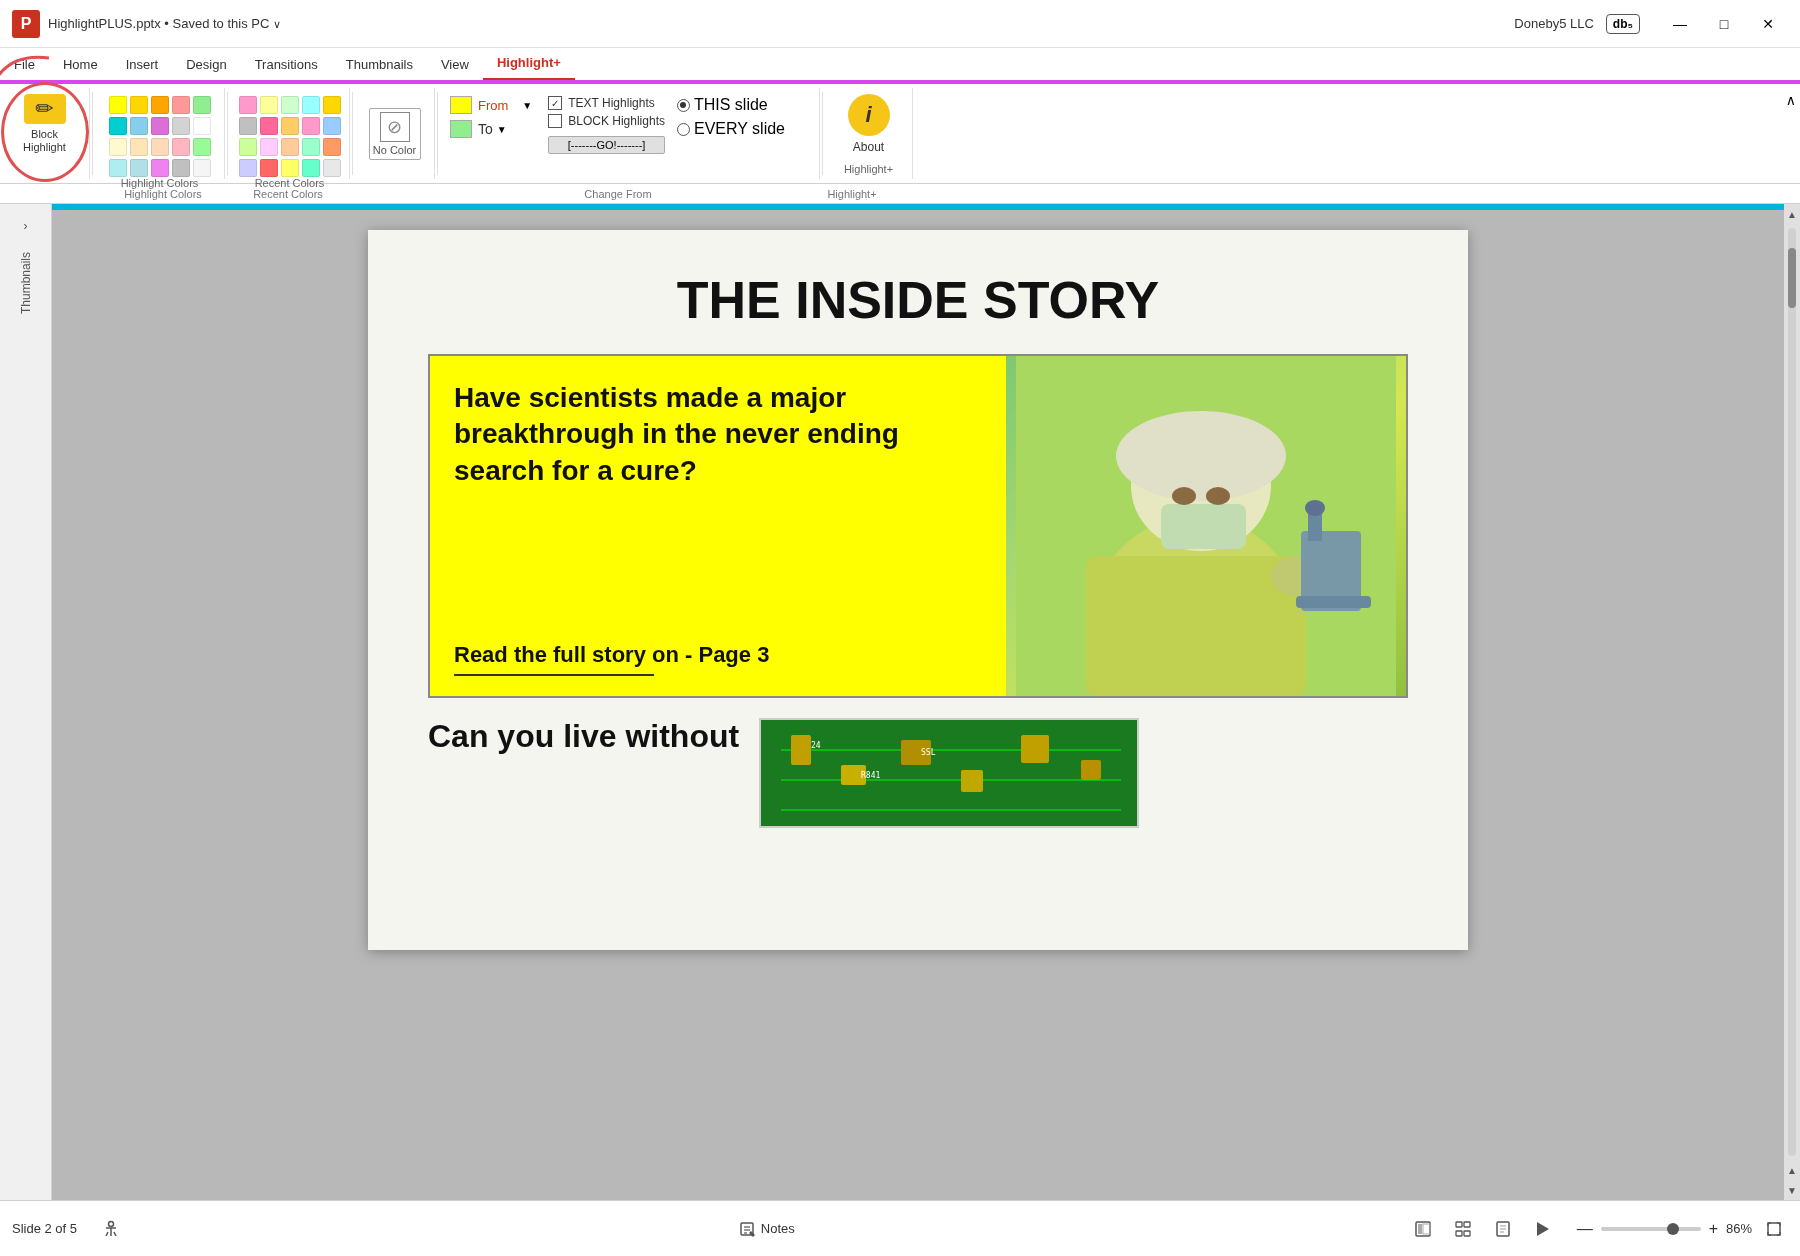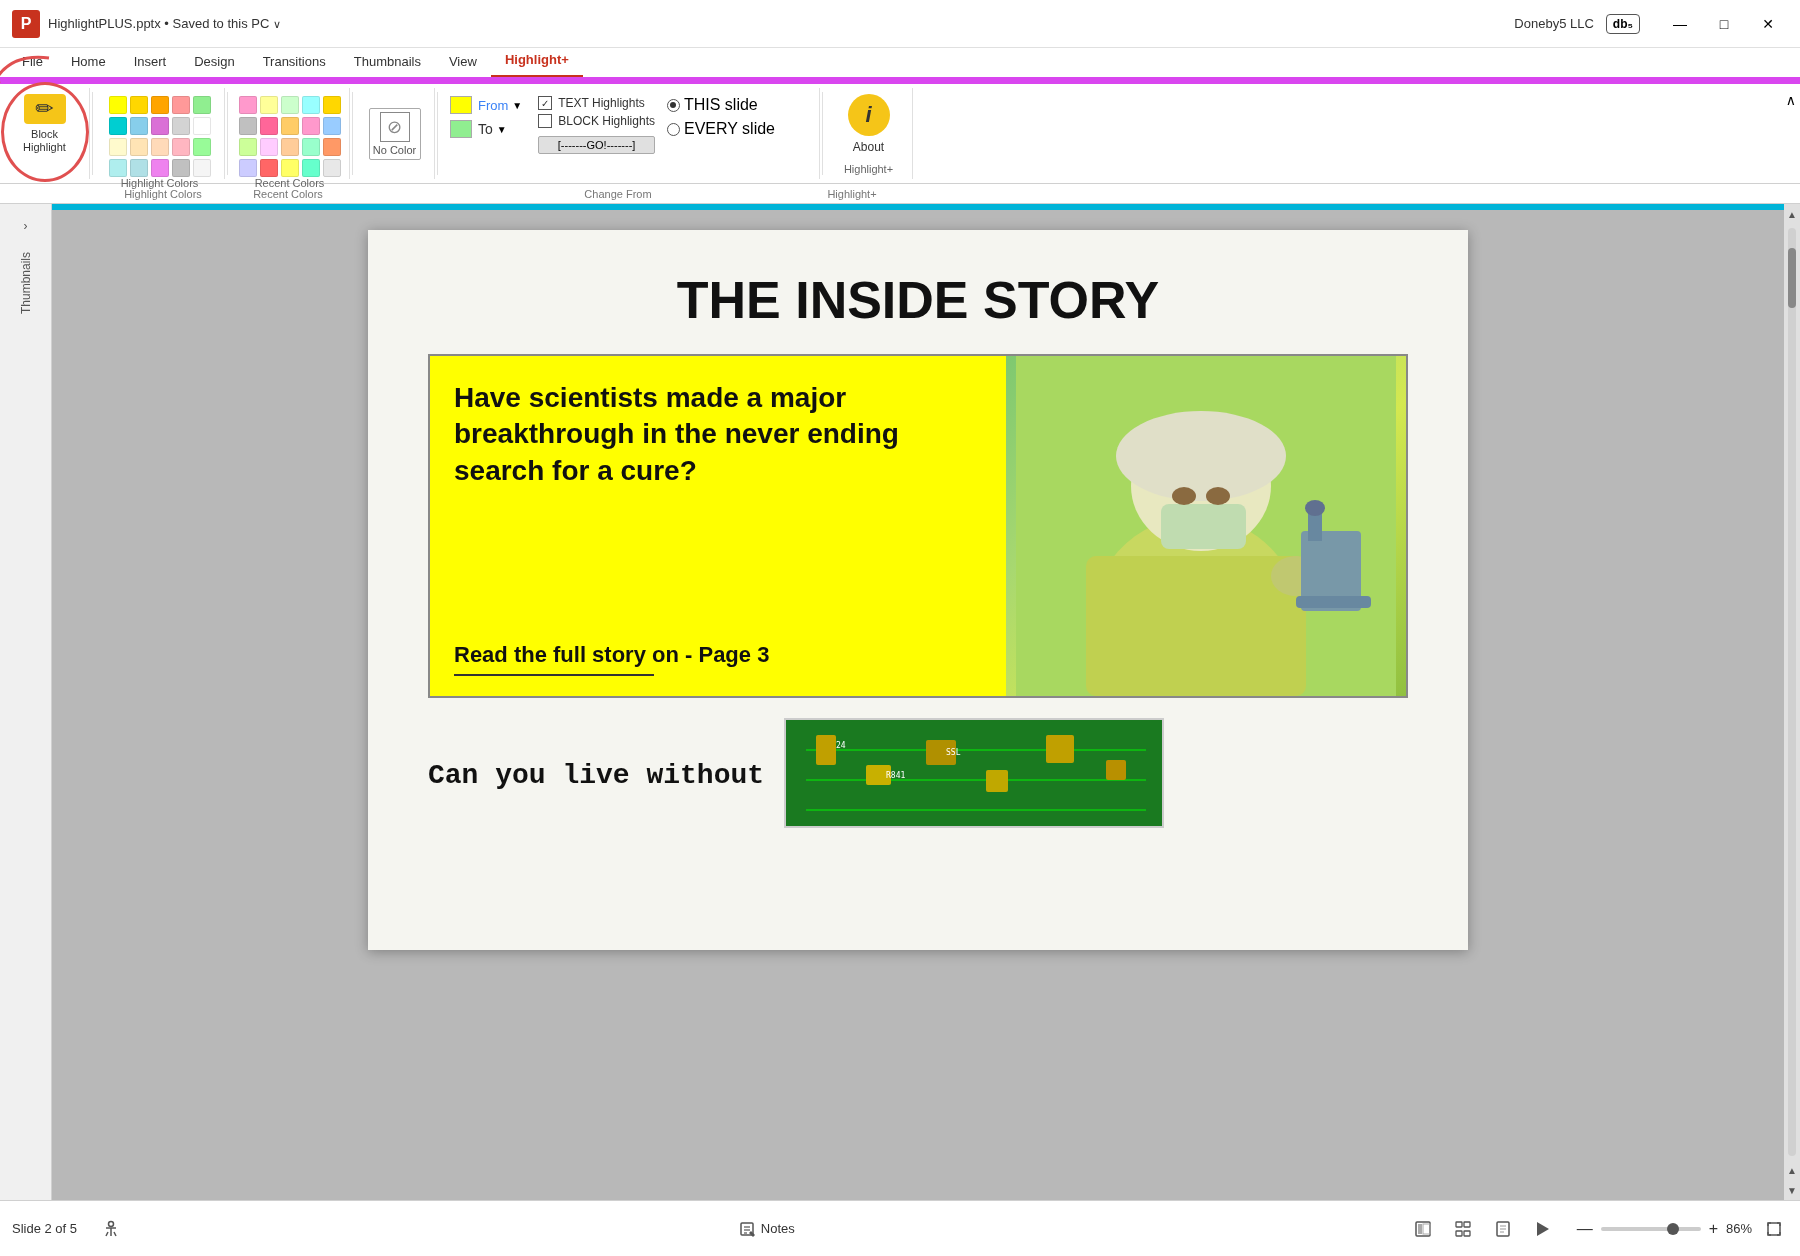--- a/index.html
+++ b/index.html
@@ -39,22 +39,22 @@
       font-size: 14px; cursor: pointer; border-radius: 3px;
       background: transparent; border: none;
     }
 
     
     .ribbon-tabs {
       height: 36px;
       background: #fff;
       display: flex;
       align-items: flex-end;
-      padding: 0 8px;
-      border-bottom: 7px solid #d946ef;
+      padding: 0 0;
+      border-bottom: 4px solid #d946ef;
       flex-shrink: 0;
     }
     .tab-item {
       padding: 6px 14px 8px;
       font-size: 13px;
       cursor: pointer;
       color: #333;
       position: relative;
     }
     .tab-item.highlight-plus {
@@ -317,25 +317,24 @@
       width: 100%;
       height: 340px;
       background: linear-gradient(135deg, #7ec870 0%, #a8d870 30%, #d4e850 60%, #90c040 100%);
       position: relative;
       display: flex;
       align-items: center;
       justify-content: center;
     }
 
     .slide-bottom-text {
-      font-size: 28px;
+      font-size: 32px;
       font-weight: 900;
       color: #111;
-      font-family: Liberation Mono, monospace;
-      margin-top: 42px;
+      font-family: Liberation Sans, sans-serif;
     }
 
     
     .scrollbar-right {
       width: 16px;
       background: #e0e0e0;
       display: flex;
       flex-direction: column;
       align-items: center;
       flex-shrink: 0;
@@ -564,21 +563,21 @@
     </div>
   </div>
 
   <div class="ribbon-separator"></div>
 
   <div class="ribbon-section" style="width:380px;flex-direction:row;align-items:flex-start;padding:8px 10px 0;">
 
     <div style="display:flex;flex-direction:column;gap:6px;margin-right:16px;">
       <div class="from-dropdown">
         <div style="width:22px;height:18px;background:#FFFF00;border:1px solid #aaa;margin-right:4px;"></div>
-        <span style="font-size:13px;color:#3b82f6;margin-right:2px;">From</span>
+        <span style="font-size:13px;color:#c2410c;margin-right:12px;">From</span>
         <span style="font-size:10px;">▼</span>
       </div>
       <div class="to-dropdown">
         <div style="width:22px;height:18px;background:#90EE90;border:1px solid #aaa;margin-right:4px;"></div>
         <span style="font-size:14px;color:#333;margin-right:2px;">To</span>
         <span style="font-size:10px;">▼</span>
       </div>
     </div>
 
     <div style="display:flex;flex-direction:column;gap:4px;">

